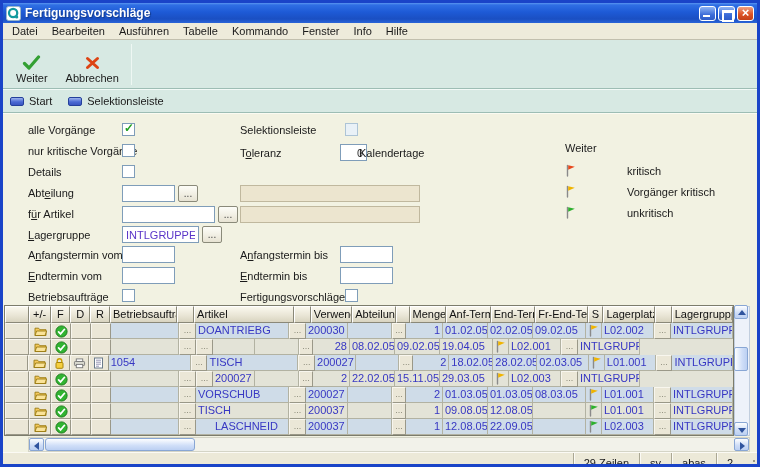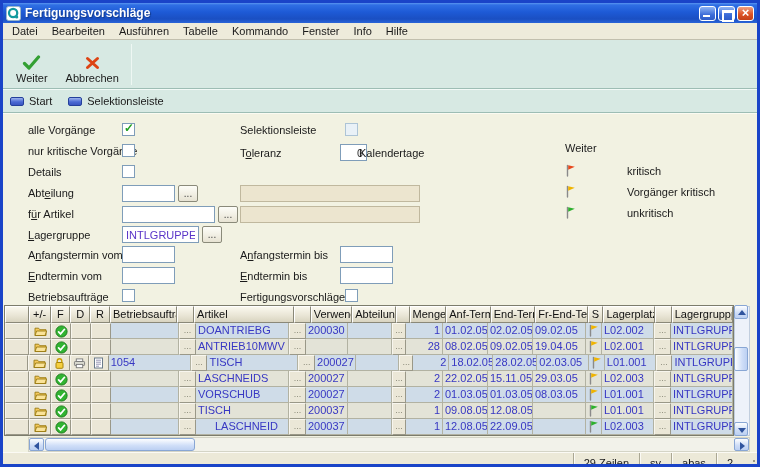--- a/index.html
+++ b/index.html
@@ -324,21 +324,20 @@
             <div class="cell raised" style="width: 20px;">
               <svg width="13" height="13" viewBox="0 0 13 13">
                 <circle cx="6.5" cy="6.5" r="5.6" fill="#31b431" stroke="#1d7d1d"></circle>
                 <path d="M3.6 6.8 l2 2.1 l3.9-4.6" stroke="#fff" stroke-width="1.7" fill="none" stroke-linecap="round"></path>
               </svg>
             </div>
             <div class="cell raised" style="width: 20px;"></div>
             <div class="cell raised" style="width: 20px;"></div>
             <div class="cell data" style="width: 68px;"></div>
             <div class="cell dotsb" style="width: 17px;">...</div>
-            <div class="cell data" style="width: 93px;">ANTRIEB10MWV</div>
             <div class="cell dotsb" style="width: 17px;">...</div>
             <div class="cell data" style="width: 42px;"></div>
             <div class="cell data" style="width: 44px;"></div>
             <div class="cell dotsb" style="width: 14px;">...</div>
             <div class="cell data num" style="width: 37px;">28</div>
             <div class="cell data" style="width: 45px;">08.02.05</div>
             <div class="cell data" style="width: 45px;">09.02.05</div>
             <div class="cell data" style="width: 53px;">19.04.05</div>
             <div class="cell data icn" style="width: 16px;">
               <svg width="11" height="13" viewBox="0 0 11 13">
@@ -409,21 +408,20 @@
             <div class="cell raised" style="width: 20px;">
               <svg width="13" height="13" viewBox="0 0 13 13">
                 <circle cx="6.5" cy="6.5" r="5.6" fill="#31b431" stroke="#1d7d1d"></circle>
                 <path d="M3.6 6.8 l2 2.1 l3.9-4.6" stroke="#fff" stroke-width="1.7" fill="none" stroke-linecap="round"></path>
               </svg>
             </div>
             <div class="cell raised" style="width: 20px;"></div>
             <div class="cell raised" style="width: 20px;"></div>
             <div class="cell data" style="width: 68px;"></div>
             <div class="cell dotsb" style="width: 17px;">...</div>
-            <div class="cell data" style="width: 93px;">LASCHNEIDS</div>
             <div class="cell dotsb" style="width: 17px;">...</div>
             <div class="cell data" style="width: 42px;">200027</div>
             <div class="cell data" style="width: 44px;"></div>
             <div class="cell dotsb" style="width: 14px;">...</div>
             <div class="cell data num" style="width: 37px;">2</div>
             <div class="cell data" style="width: 45px;">22.02.05</div>
             <div class="cell data" style="width: 45px;">15.11.05</div>
             <div class="cell data" style="width: 53px;">29.03.05</div>
             <div class="cell data icn" style="width: 16px;">
               <svg width="11" height="13" viewBox="0 0 11 13">

